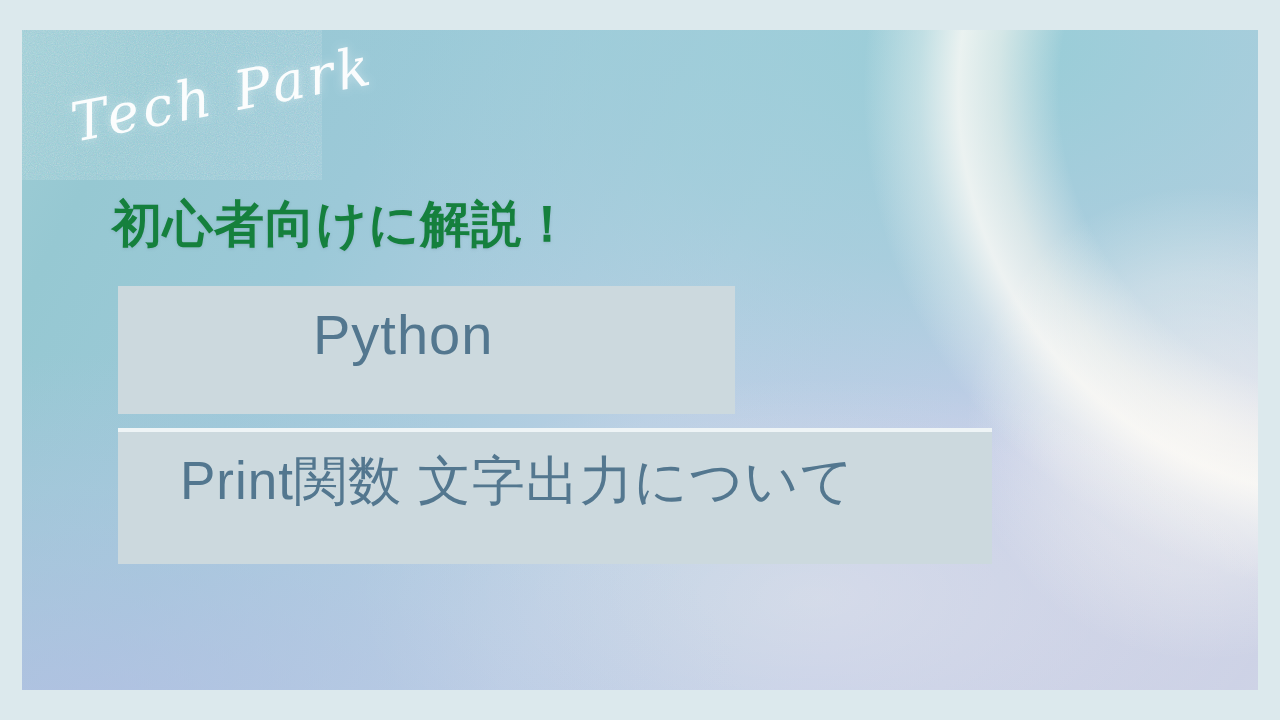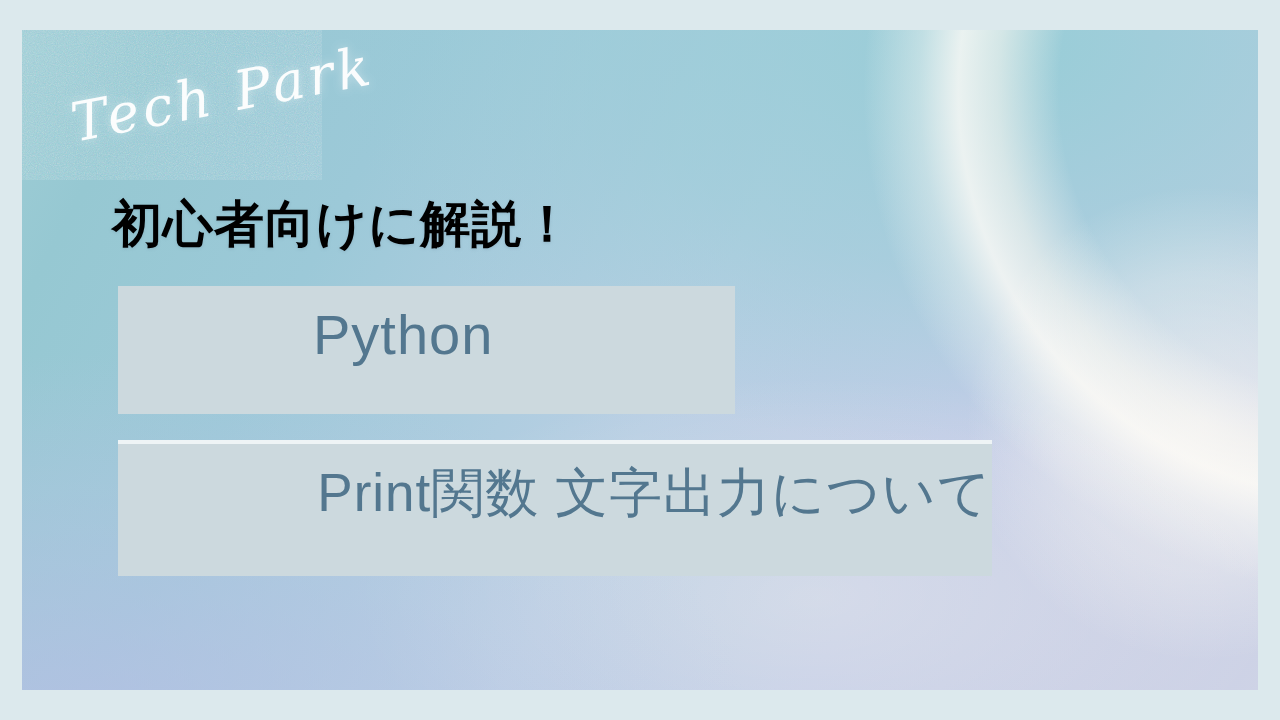--- a/index.html
+++ b/index.html
@@ -124,21 +124,21 @@
     text-shadow: 0 0 10px rgba(255,255,255,0.45);
     opacity: 0.96;
   }
 
   
   .headline {
     position: absolute;
     left: 112px;
     top: 198px;
     z-index: 3;
-    color: #000000;
+    color: #15803d;
     font-size: 50px;
     font-weight: 700;
     letter-spacing: 1px;
     white-space: nowrap;
     line-height: 1.05;
     text-shadow: 0 1px 3px rgba(110,140,160,0.35);
   }
 
   
   .panel {
@@ -149,25 +149,24 @@
     align-items: flex-start;
   }
   .panel-primary {
     left: 118px;
     top: 286px;
     width: 617px;
     height: 128px;
   }
   .panel-secondary {
     left: 118px;
-    top: 440px;
+    top: 428px;
     width: 874px;
     height: 132px;
     border-top: 4px solid #eef4f6;
-    justify-content: flex-end;
   }
 
   .panel-text {
     color: #53778f;
     font-weight: 400;
     white-space: nowrap;
   }
   .panel-primary .panel-text {
     font-size: 56px;
     letter-spacing: 1px;

